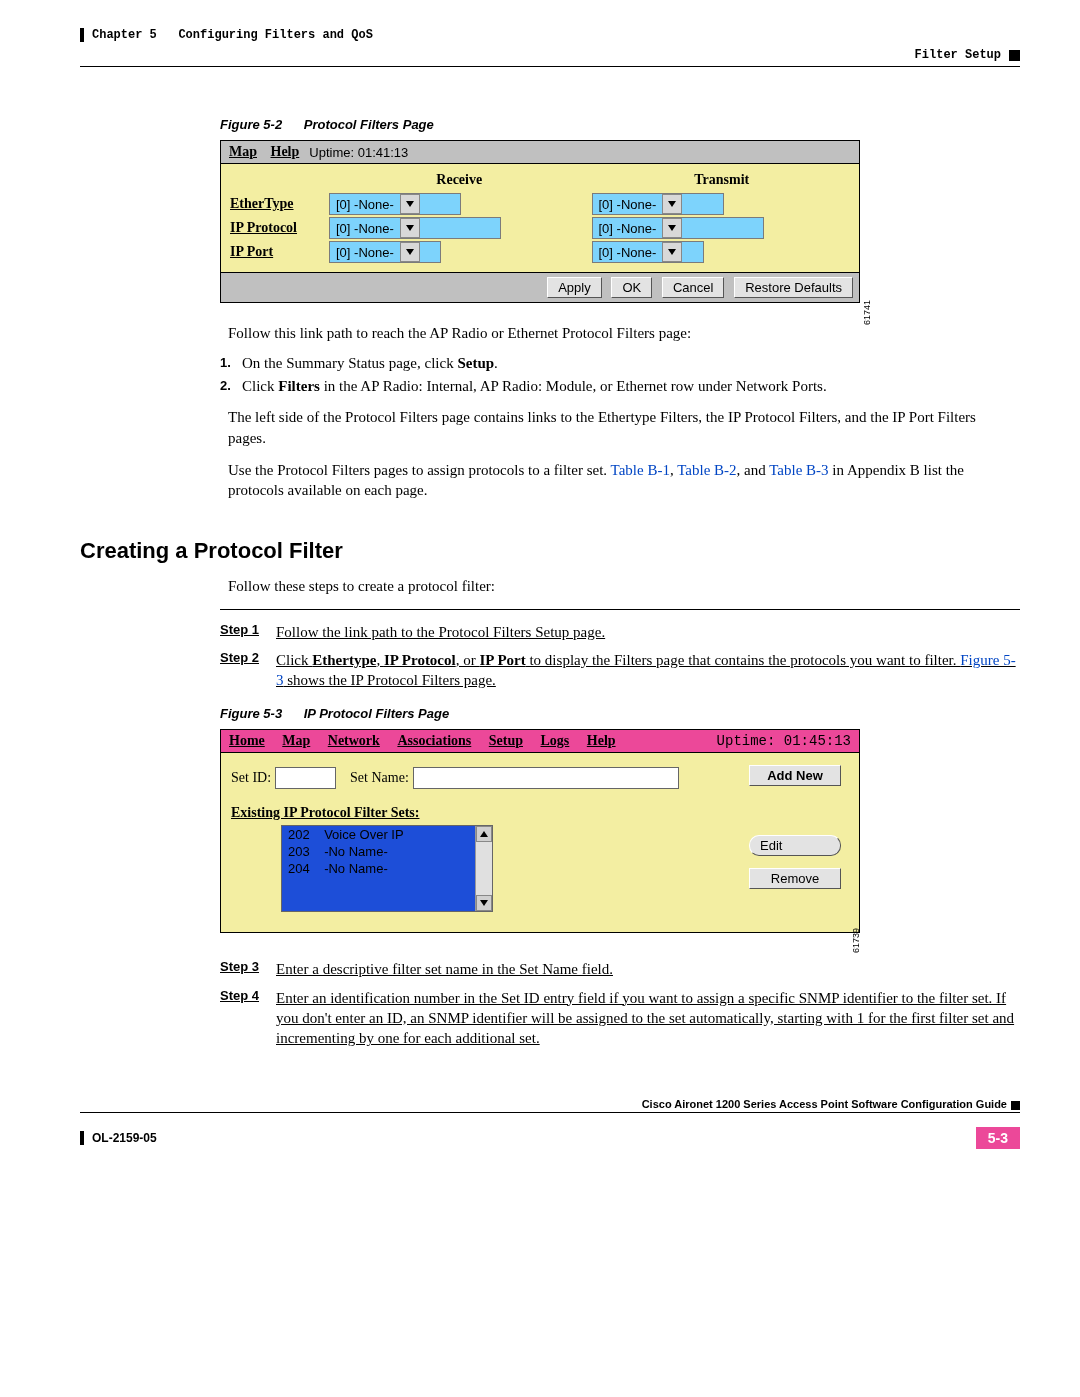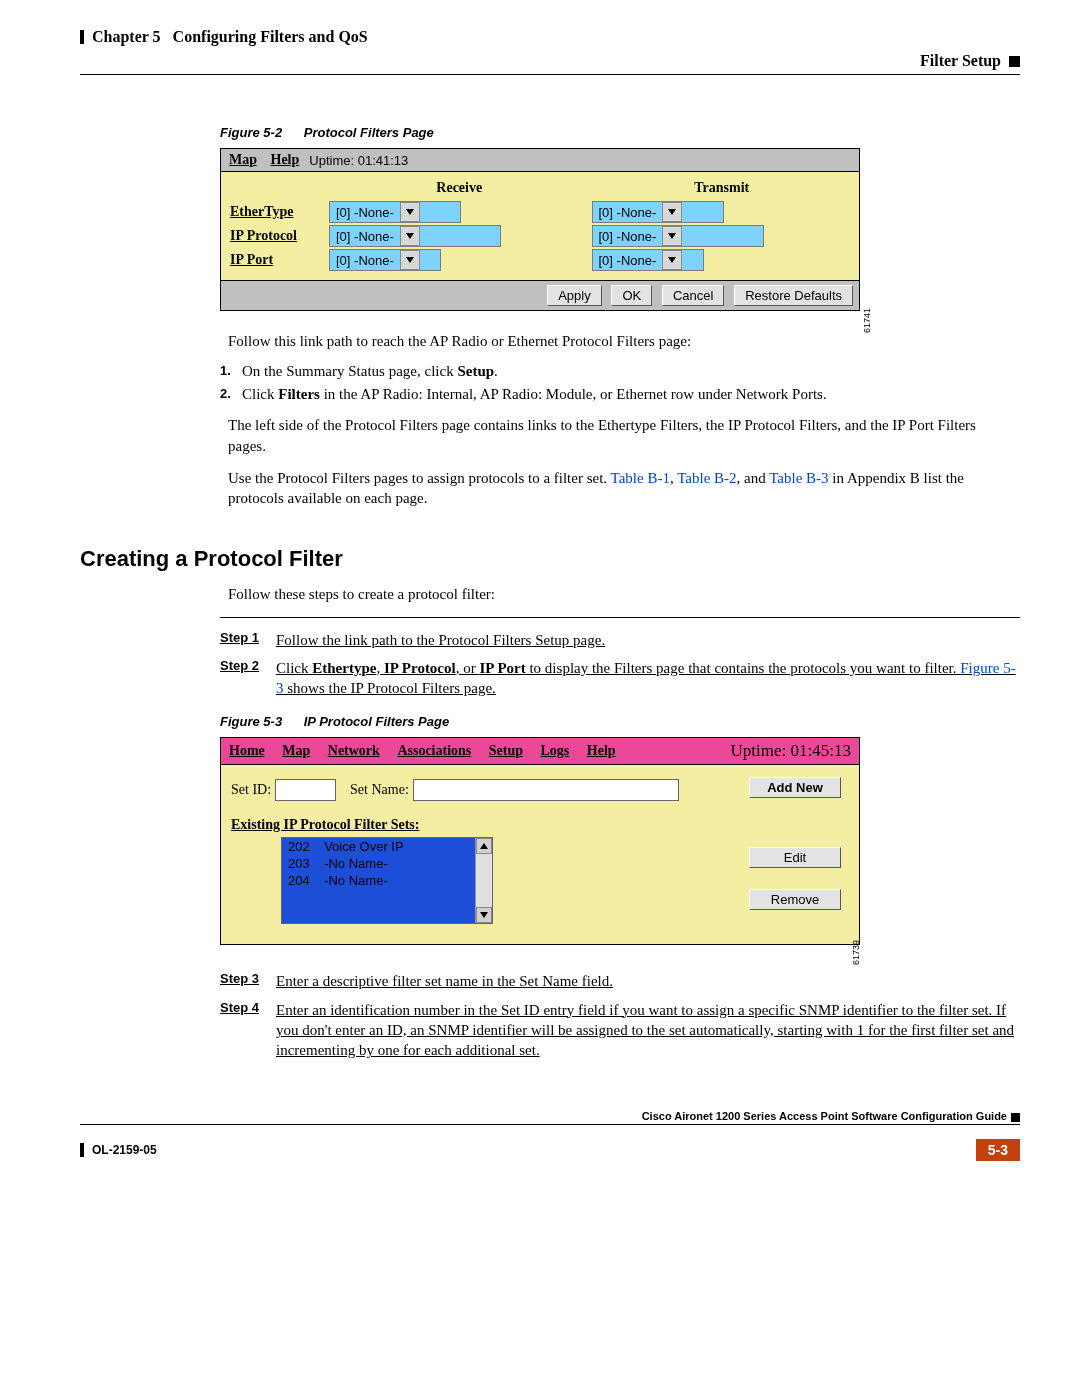--- a/index.html
+++ b/index.html
@@ -9,23 +9,23 @@
     font-family: "Times New Roman", Times, serif;
     font-size: 15px;
     color: #000;
     width: 1080px;
   }
   .page {
     padding: 28px 60px 30px 80px;
     position: relative;
   }
   .hdr {
-    font-family: Liberation Serif, serif;
+    font-family: Liberation Mono, monospace;
     font-weight: bold;
-    font-size: 16px;
+    font-size: 12px;
   }
   .hdr-row1 { display: flex; align-items: center; }
   .hdr-row1 .bar { width: 4px; height: 14px; background: #000; margin-right: 8px; }
   .hdr-row2 { text-align: right; margin-top: 6px; }
   .hdr-row2-inner { display: inline-flex; align-items: center; }
   .hdr-row2-inner .sq { width: 11px; height: 11px; background: #000; margin-left: 8px; }
   .rule-top { border-top: 1px solid #000; margin-top: 4px; }
 
   .content { margin-left: 140px; margin-top: 50px; }
   .fig-cap {
@@ -191,21 +191,21 @@
   }
   .footer .line1 .sq { display:inline-block; width: 9px; height: 9px; background:#000; vertical-align: middle; margin-left:4px;}
   .footer .row2 {
     display: flex; justify-content: space-between; align-items: center;
     font-family: Arial, sans-serif; font-size: 12px; font-weight: bold;
     margin-top: 14px;
   }
   .footer .row2 .left { display: flex; align-items: center; }
   .footer .row2 .left .bar { width: 4px; height: 14px; background:#000; margin-right:8px; }
   .footer .pgno {
-    background: #c2410c; color: #fff; padding: 3px 12px;
+    background: #ec4899; color: #fff; padding: 3px 12px;
     font-family: Arial, sans-serif; font-weight: bold; font-size: 14px;
   }
 </style>
 </head>
 <body>
 
 <div class="page">
 
   <div class="hdr">
     <div class="hdr-row1">
@@ -345,21 +345,21 @@
       <div class="menubar">
         <span>
           <a>Home</a>
           <a>Map</a>
           <a>Network</a>
           <a>Associations</a>
           <a>Setup</a>
           <a>Logs</a>
           <a>Help</a>
         </span>
-        <span style="font-family:Liberation Serif, serif;font-size:17px;">Uptime: 01:45:13</span>
+        <span style="font-family:Liberation Mono, monospace;font-size:14px;">Uptime: 01:45:13</span>
       </div>
       <div class="body53">
         <div class="row1">
           <span>Set ID:</span>
           <input class="text" style="width: 55px; margin: 0px 14px 0px 4px;">
           <span>Set Name:</span>
           <input class="text" style="width: 260px; margin-left: 4px;">
           <span class="rightbtns" style="top:12px;font-weight:bold;">
             <span class="btn3d" style="width:70px;text-align:center;">Add New</span>
           </span>
@@ -378,21 +378,21 @@
               <div class="sbtn">
                   <span class="tri-up"></span>
                 </div>
               <div class="sbtn">
                   <span class="tri-down"></span>
                 </div>
             </div>
           </div>
         </div>
         <span class="rightbtns" style="top:82px; text-align:right;">
-          <span class="btn3d" style="width:70px;text-align:center;display:block;margin-bottom:21px;">Edit</span>
+          <span class="btn3d" style="width:70px;text-align:left;display:block;margin-bottom:12px;border-radius:10px;">Edit</span>
           <span class="btn3d" style="width:70px;text-align:center;display:block;">Remove</span>
         </span>
         <span class="rot53">61739</span>
       </div>
     </div>
 
     <div class="step-row" style="margin-top:26px;">
       <span class="label">Step 3</span>
       <span class="body">Enter a descriptive filter set name in the Set Name field.</span>
     </div>

